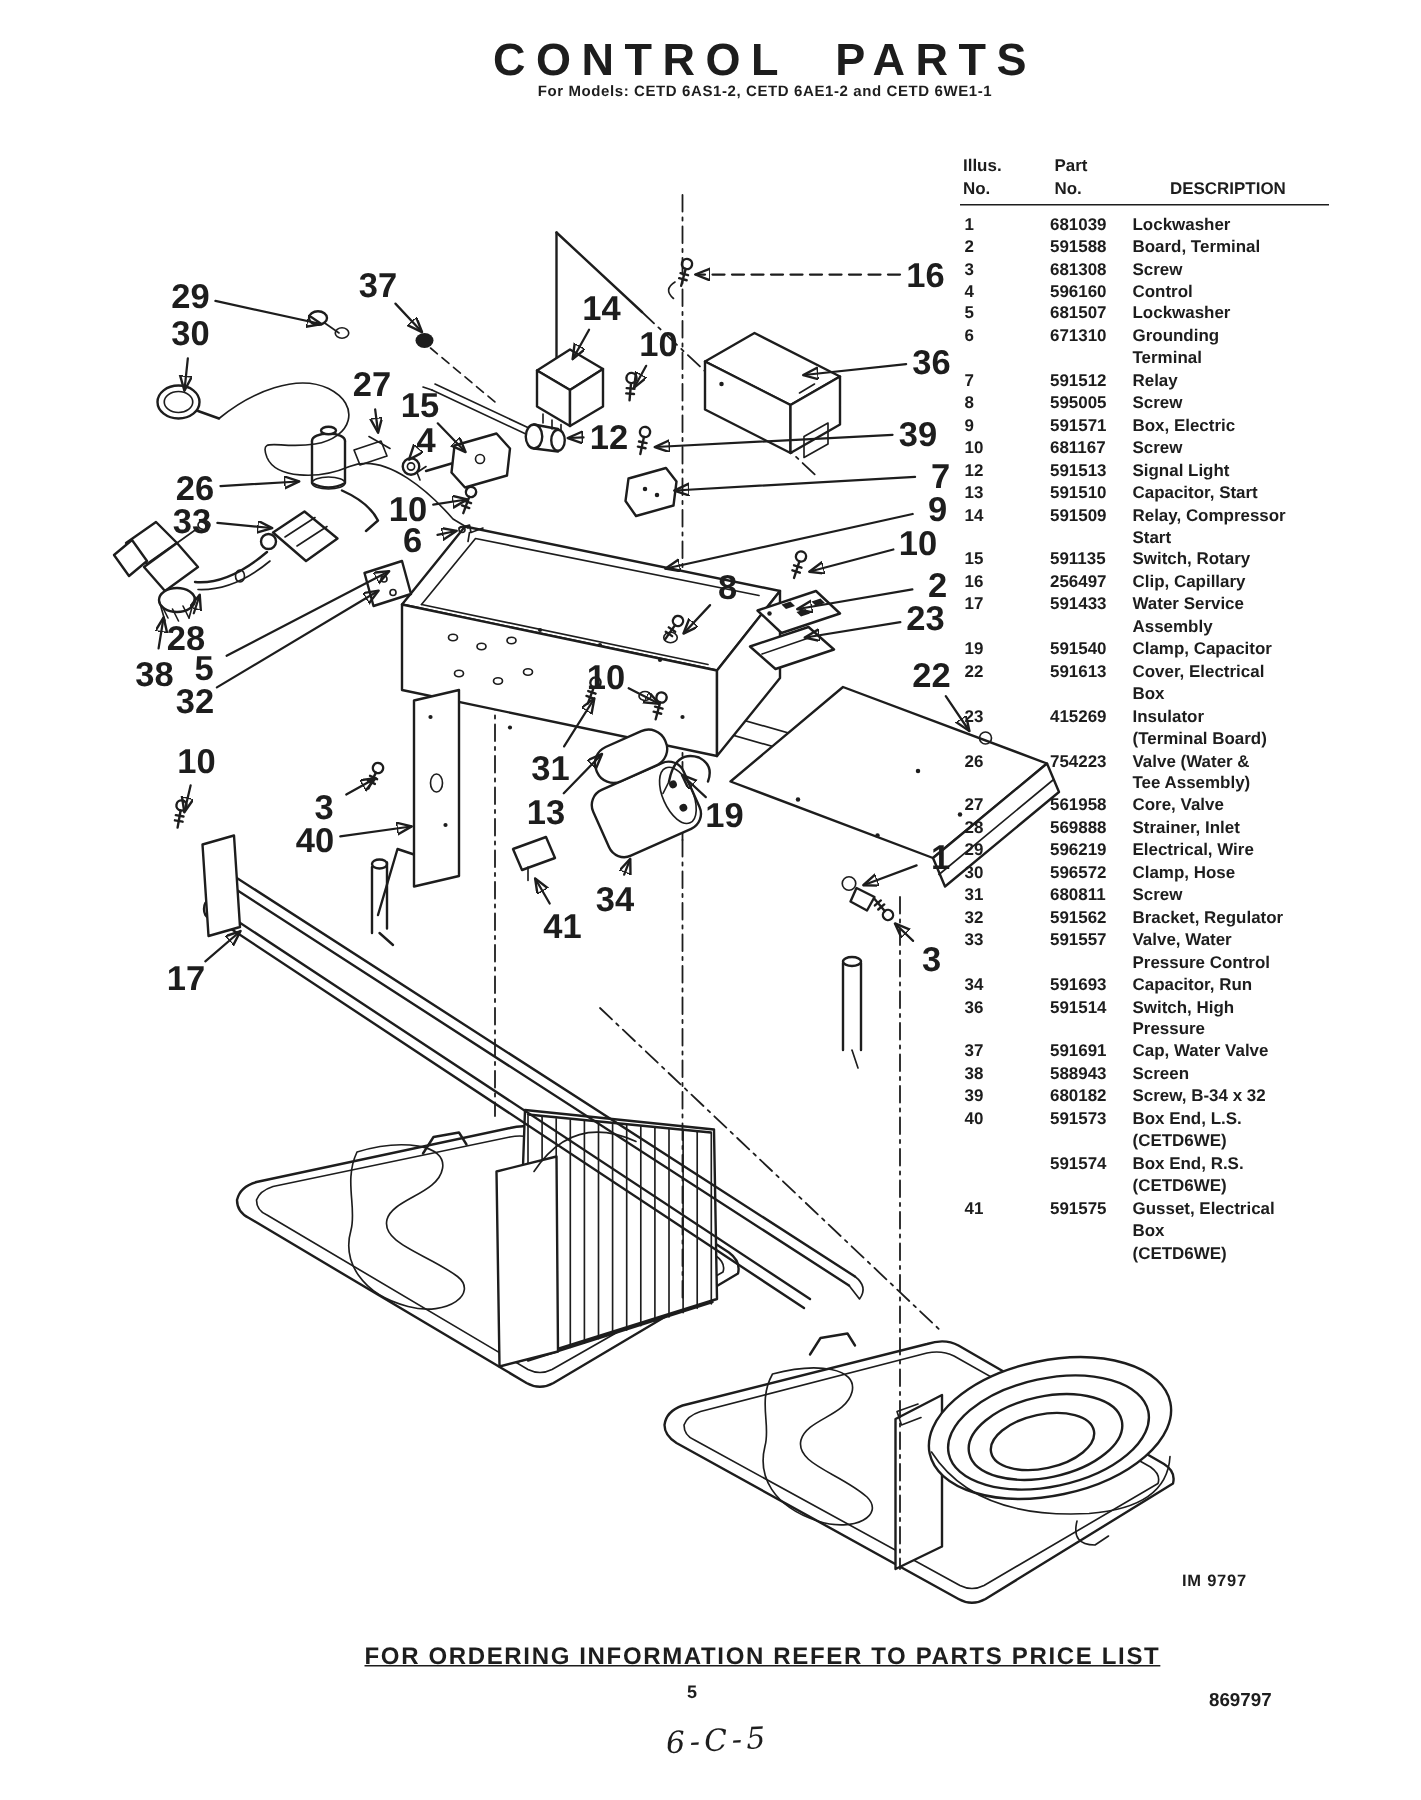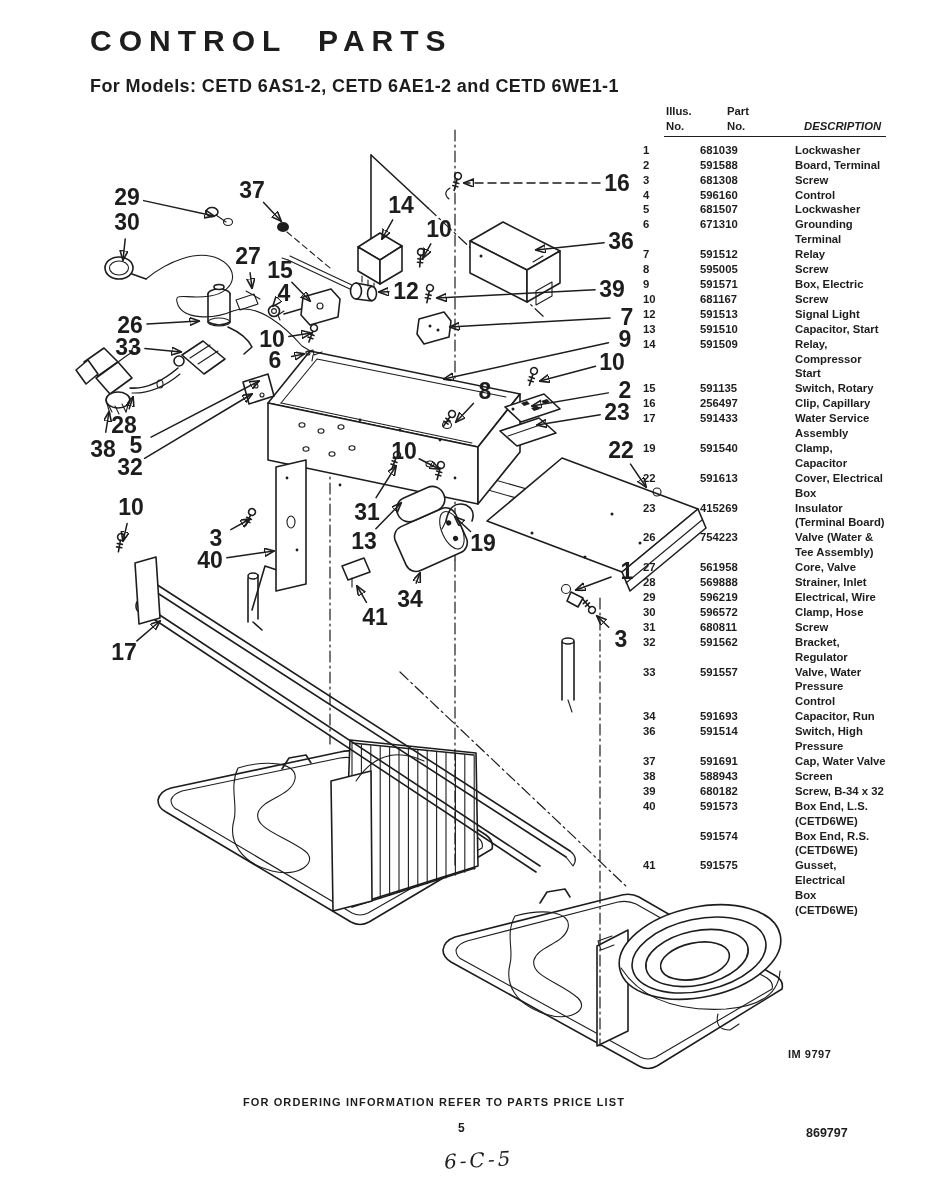--- a/index.html
+++ b/index.html
@@ -1,39 +1,39 @@
 <!DOCTYPE html>
 <html><head>
 <meta charset="utf-8">
 <style>
   html,body{margin:0;padding:0;}
   body{
     width:947px;height:1200px;position:relative;background:#ffffff;
     font-family:"Liberation Sans",sans-serif;color:#1d1d1d;overflow:hidden;
   }
-  .hdr{position:absolute;left:90px;width:840px;}
+  .hdr{position:absolute;left:90px;width:840px;text-align:center;}
   .title{top:24px;font-size:30px;font-weight:bold;letter-spacing:7px;word-spacing:16px;}
-  .subtitle{top:76px;font-size:18px;font-weight:bold;letter-spacing:.4px;}
+  .subtitle{top:56px;font-size:10px;font-weight:bold;letter-spacing:.4px;}
   
   .parts-table{position:absolute;left:640px;top:104px;width:246px;z-index:3;
     font-size:11.3px;font-weight:bold;line-height:14.9px;}
-  .phead{display:flex;align-items:flex-end;border-bottom:1.6px solid #1d1d1d;padding-bottom:2px;margin-left:24px;}
+  .phead{display:flex;align-items:flex-end;border-bottom:1.6px solid #1d1d1d;padding-bottom:2px;}
   .phead .hc{white-space:pre-line;}
   .hc.illus{width:57px;padding-left:2px;}
   .hc.part{width:55px;padding-left:4px;}
-  .hc.desc{flex:1;padding-left:22px;font-style:italic;}
+  .hc.desc{flex:1;padding-left:22px;}
   .pbody{margin-top:6px;}
   .prow{display:flex;}
   .pc{white-space:pre-line;}
   .pc.illus{width:57px;padding-left:3px;}
   .pc.part{width:55px;}
-  .pc.desc{flex:1;margin-left:40px;}
+  .pc.desc{flex:1;}
   
   .stamp{position:absolute;left:788px;top:1048px;font-size:11px;font-weight:bold;letter-spacing:.5px;}
-  .order-note{position:absolute;left:243px;top:1096px;font-size:11px;font-weight:bold;letter-spacing:1.1px;}
+  .order-note{position:absolute;left:243px;top:1096px;font-size:16px;font-weight:bold;letter-spacing:1.1px;text-decoration:underline;}
   .pageno{position:absolute;left:458px;top:1121px;font-size:12px;font-weight:bold;}
   .docno{position:absolute;left:806px;top:1126px;font-size:12.5px;font-weight:bold;text-align:right;}
   .handwritten{position:absolute;left:444px;top:1148px;font-size:20px;font-style:italic;
     font-family:"DejaVu Serif",serif;letter-spacing:3px;transform:rotate(-3deg);}
   
   #diagram{position:absolute;left:0;top:0;z-index:1;}
   #diagram path,#diagram line,#diagram ellipse,#diagram circle,#diagram rect,#diagram polyline{
     stroke:#1d1d1d;stroke-width:1.6;fill:none;stroke-linecap:round;stroke-linejoin:round;}
   #diagram .wh{fill:#ffffff;}
   #diagram .thin{stroke-width:1.1;}

